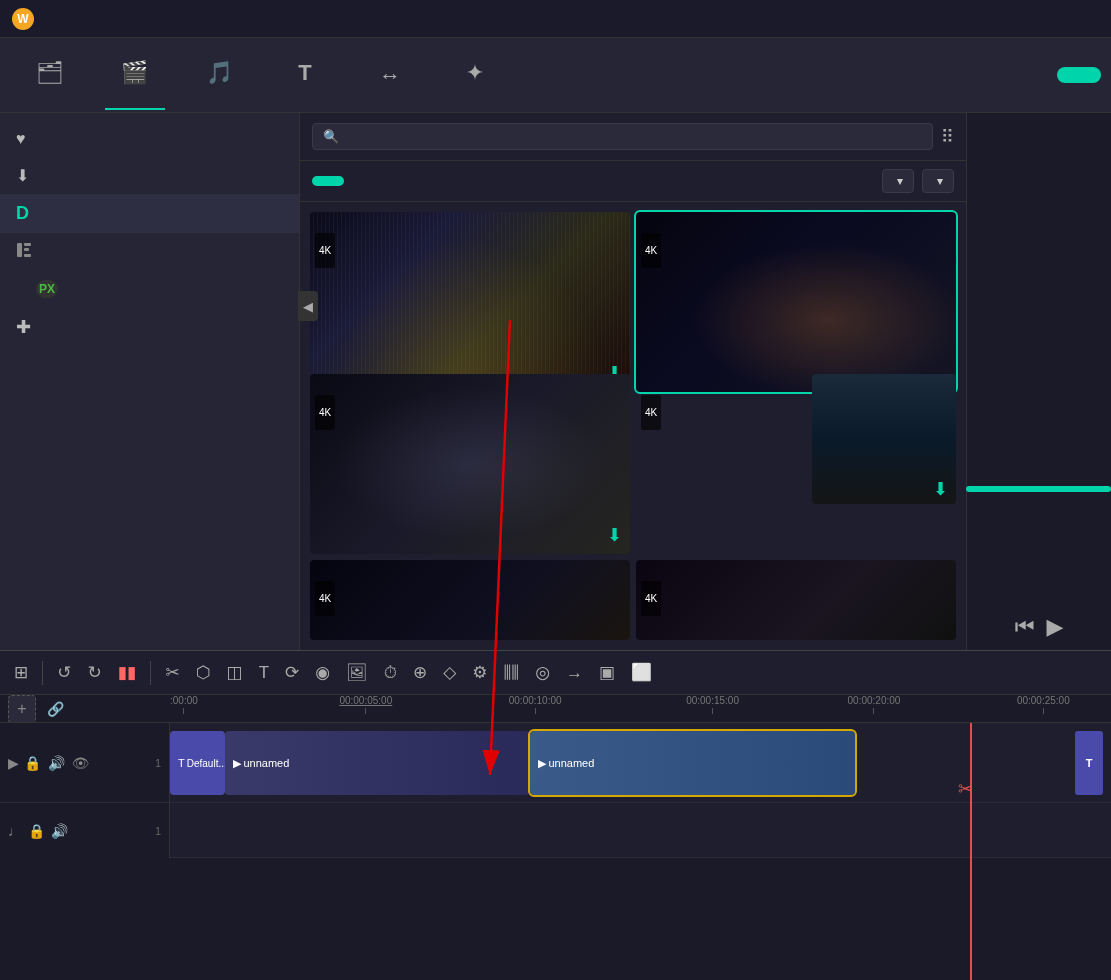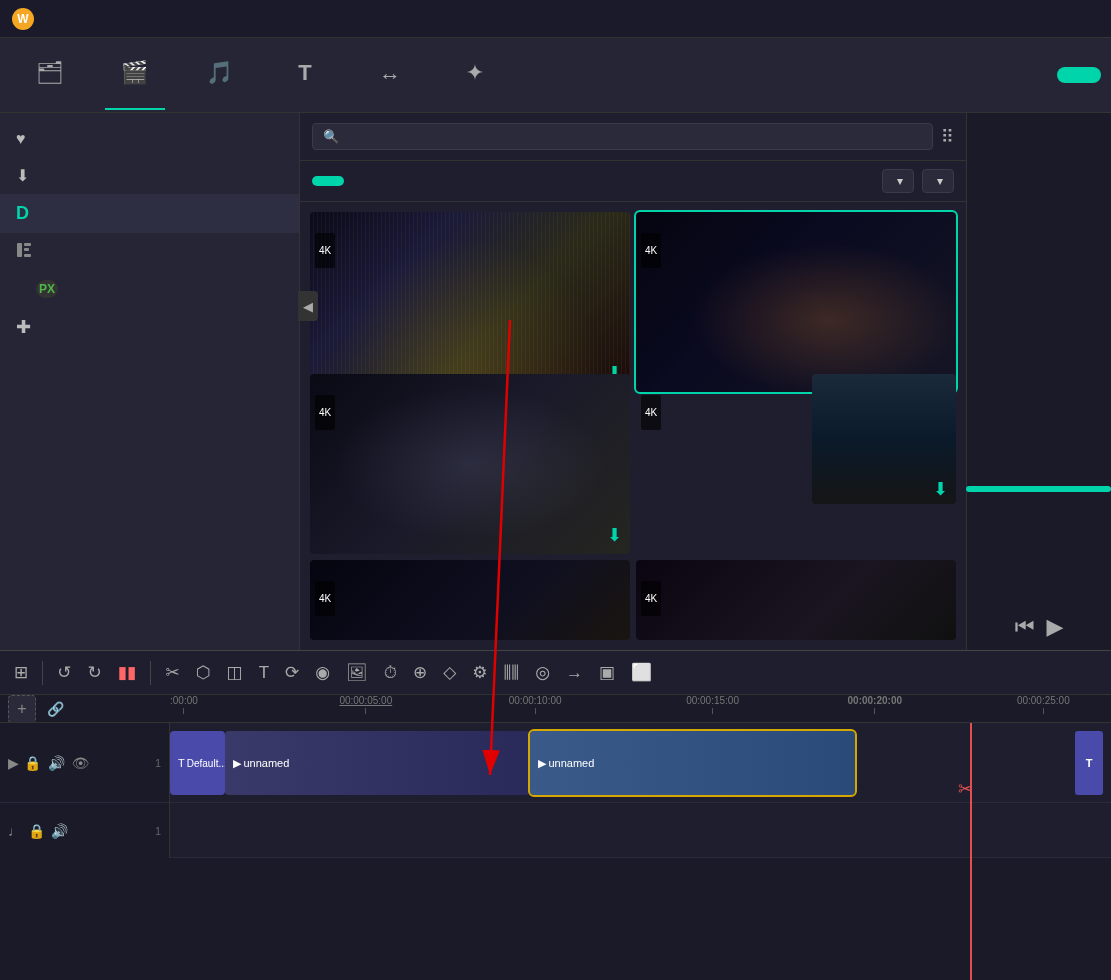--- a/index.html
+++ b/index.html
@@ -734,21 +734,21 @@
   <div class="timeline-ruler">
     <div style="position:absolute; left:0; width:170px; display:flex; align-items:center; gap:4px; padding:0 8px;">
       <div class="tl-add-btn">+</div>
       <div class="tl-link-btn">🔗</div>
     </div>
     <div class="ruler-marks">
       <span class="ruler-mark" style="left:0;">:00:00</span>
       <span class="ruler-mark" style="left:18%;text-decoration:underline;">00:00:05:00</span>
       <span class="ruler-mark" style="left:36%;">00:00:10:00</span>
       <span class="ruler-mark" style="left:54%;margin-left:8px;">00:00:15:00</span>
-      <span class="ruler-mark" style="left:72%;font-weight:bold;">00:00:20:00</span>
+      <span class="ruler-mark" style="left:72%;">00:00:20:00</span>
       <span class="ruler-mark" style="left:90%;">00:00:25:00</span>
     </div>
   </div>
 
   <div class="timeline-tracks" style="position:relative;">
 
     <div class="track-row">
       <div class="track-controls">
         <span class="track-icon">▶</span>
         <span class="track-icon">🔒</span>

